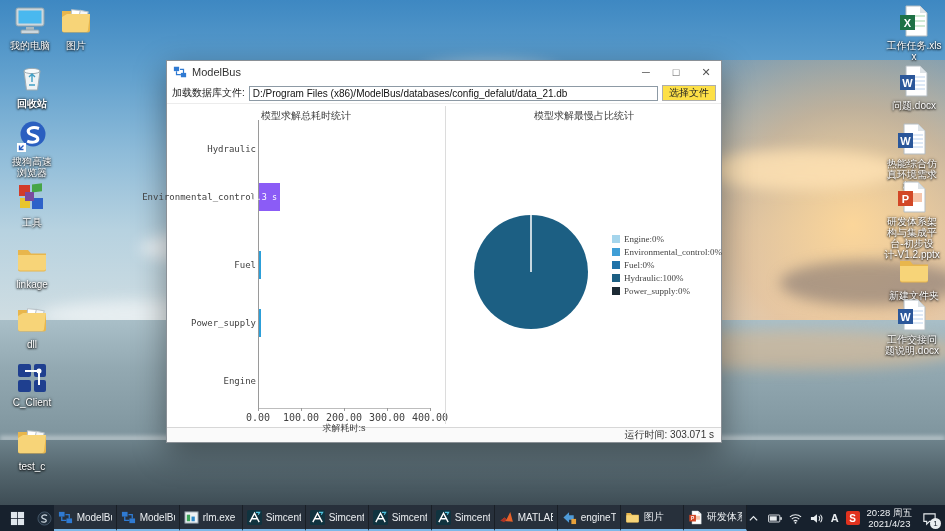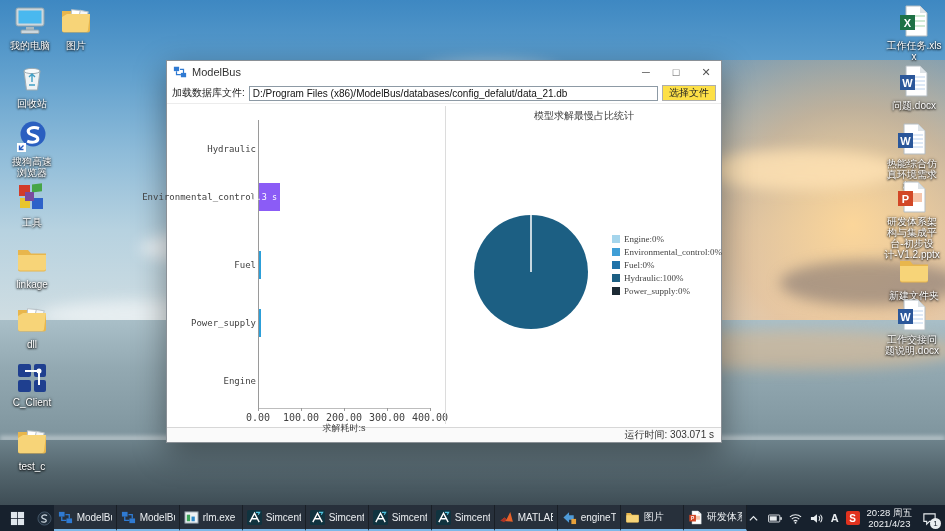--- a/index.html
+++ b/index.html
@@ -124,21 +124,21 @@
       </div>
       <div class="dicon" style="left: 52px; top: 4px;">
         <span class="ic"><svg width="34" height="34" viewBox="0 0 34 34">
             <path d="M3 7 h10 l3 3.5 h15 v16 a2 2 0 0 1 -2 2 H5 a2 2 0 0 1 -2 -2 z" fill="#e8b64c"></path>
             <rect x="12" y="6" width="9" height="14" fill="#fff" stroke="#b9c2c8" transform="rotate(5 16 13)"></rect>
             <rect x="20" y="7" width="8" height="13" fill="#f4f6f7" stroke="#b9c2c8" transform="rotate(12 24 13)"></rect>
             <path d="M3 13 l5 -3 h23 l-2 16 a2 2 0 0 1 -2 2 H5 a2 2 0 0 1 -2 -2 z" fill="#f7d478"></path>
           </svg></span>
         <div class="lbl">图片</div>
       </div>
-      <div class="dicon" style="left: 8px; top: 62px;">
+      <div class="dicon" style="left: 8px; top: 62px; font-weight: bold;">
         <span class="ic"><svg width="34" height="34" viewBox="0 0 34 34">
             <path d="M9 9 h16 l-2.5 19 h-11 z" fill="#eef3f5" stroke="#9cabb3"></path>
             <ellipse cx="17" cy="9" rx="8" ry="2.6" fill="#f7fafb" stroke="#9cabb3"></ellipse>
             <path d="M14 15 l3 -3 3 3 m-3 -3 v8 m-3 3 h6" stroke="#3f9ec4" fill="none" stroke-width="1.4"></path>
           </svg></span>
         <div class="lbl">回收站</div>
       </div>
       <div class="dicon" style="left: 8px; top: 120px;">
         <span class="ic"><svg width="34" height="34" viewBox="0 0 34 34">
             <circle cx="18" cy="14" r="12.5" fill="#2a5fc0"></circle>
@@ -267,20 +267,21 @@
         <span>✕</span>
       </span>
     </div>
     <div class="toolbar">
       <label>加载数据库文件:</label>
       <input type="text" value="D:/Program Files (x86)/ModelBus/databases/config_defalut/data_21.db" style="">
       <button>选择文件</button>
     </div>
     <div class="charts">
       <div id="bar-panel">
+        <div class="chart-title">模型求解总耗时统计</div>
       <div class="axis-y" style="left: 91px; top: 16px; height: 288px;"></div>
           <div class="axis-x" style="left: 91px; top: 304px; width: 172px;"></div>
           <div class="bar-row" style="top: 16px; height: 58px;">
             <span class="bar-cat">Hydraulic</span>
           </div>
           <div class="bar-row" style="top: 64px; height: 58px;">
             <span class="bar-cat">Environmental_control</span>
             <div class="bar-rect" style="top: 15px; width: 21px; height: 28px; background: #8b5cf6;">
               <span class="bar-val">1.3 s</span>
             </div>

